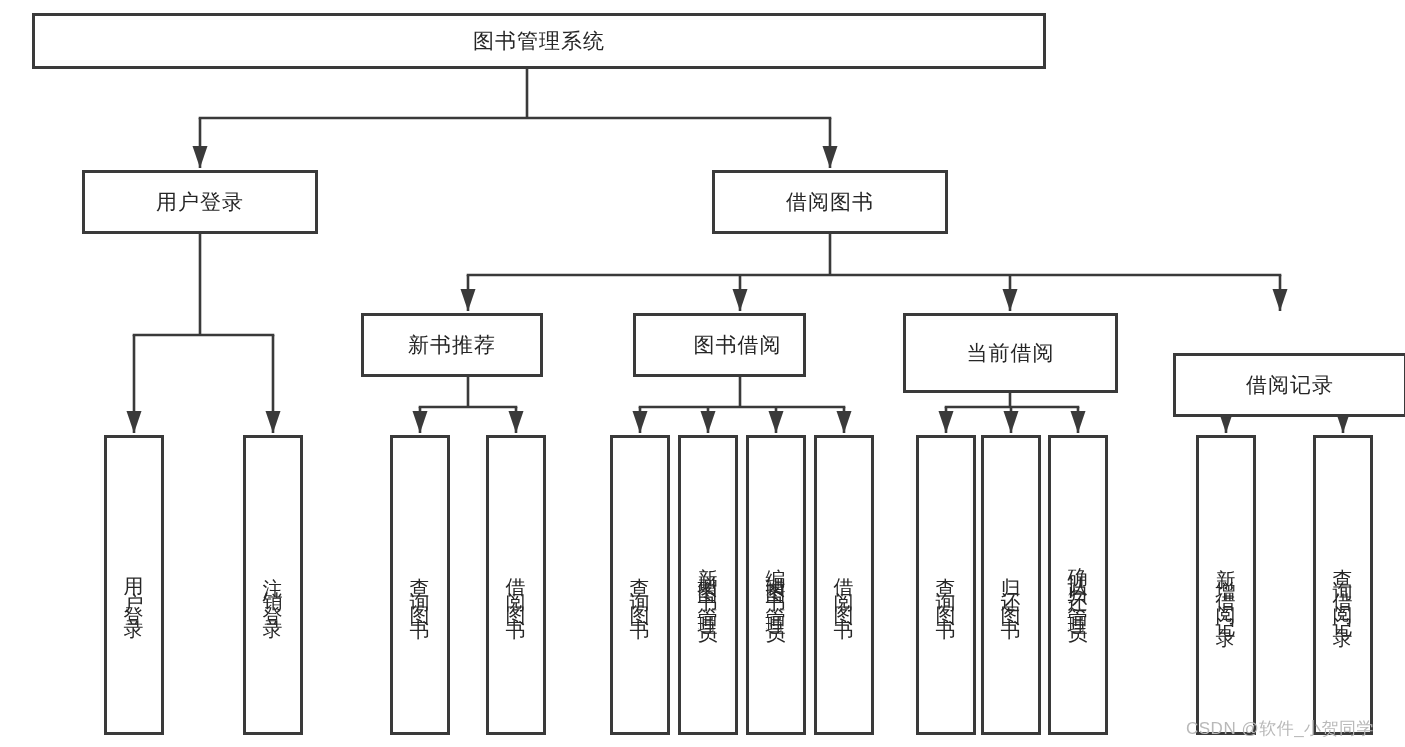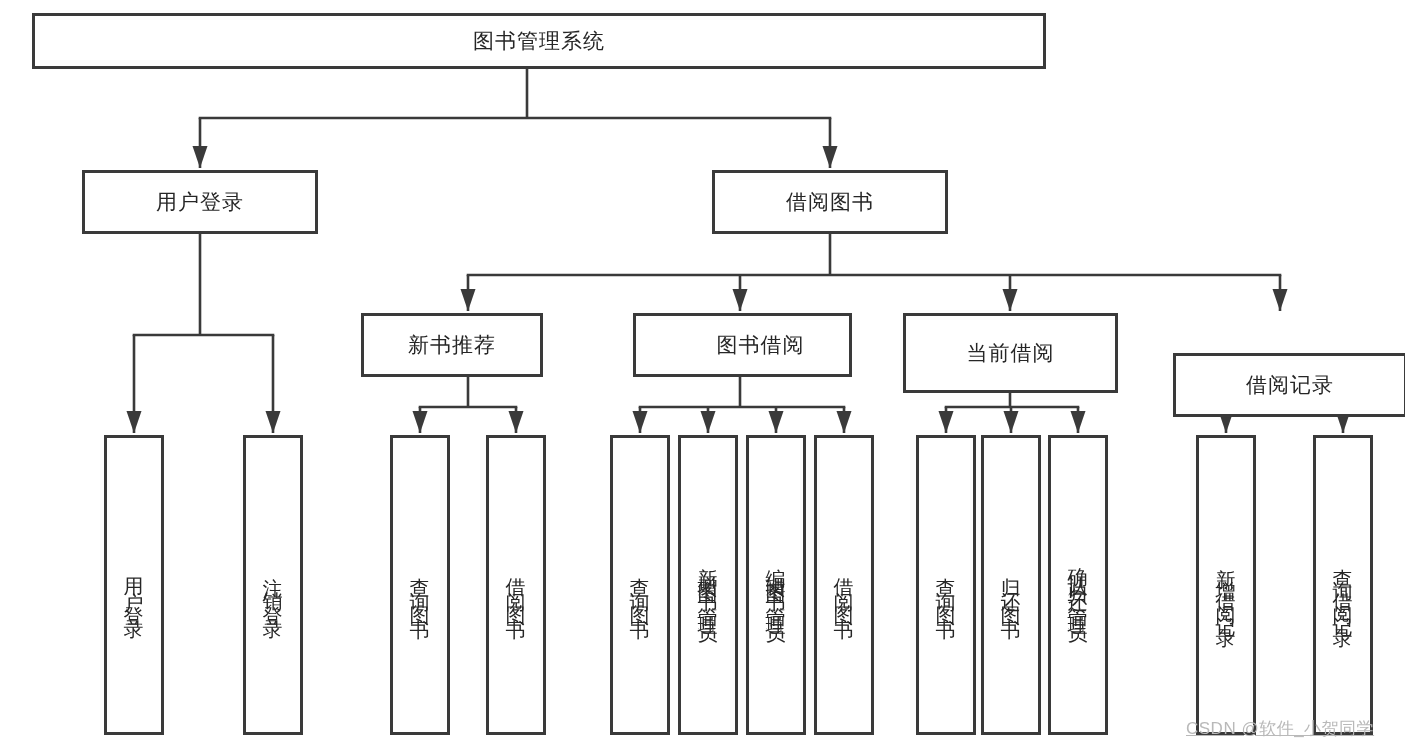--- a/index.html
+++ b/index.html
@@ -52,21 +52,20 @@
   .leaf span.v6{letter-spacing:12px;padding-top:8px;}
   .leaf span.v9{letter-spacing:8px;padding-top:6px;}
   .watermark{
     position:absolute;
     left:1186px;top:717px;
     font-size:17px;
     color:var(--watermark);
     letter-spacing:0.5px;
     white-space:nowrap;
     z-index:5;
-    text-decoration:underline;
   }
 </style>
 </head>
 <body>
 
 <div id="canvas">
 
   <svg class="connectors" viewBox="0 0 1405 747" xmlns="http://www.w3.org/2000/svg">
     <defs>
       <marker id="arrow" class="arrowhead" markerUnits="userSpaceOnUse" markerWidth="24" markerHeight="18" refX="22" refY="9" orient="auto">
@@ -114,21 +113,21 @@
     <line x1="1226" y1="407" x2="1226" y2="433" marker-end="url(#arrow)"></line>
     <line x1="1343" y1="407" x2="1343" y2="433" marker-end="url(#arrow)"></line>
   </svg>
 
   <div class="box" style="left:32px;top:13px;width:1014px;height:56px;">图书管理系统</div>
 
   <div class="box" style="left:82px;top:170px;width:236px;height:64px;">用户登录</div>
   <div class="box" style="left:712px;top:170px;width:236px;height:64px;">借阅图书</div>
 
   <div class="box" style="left:361px;top:313px;width:182px;height:64px;">新书推荐</div>
-  <div class="box" style="left:633px;top:313px;width:219px;height:64px;padding-left:36px;">图书借阅</div>
+  <div class="box" style="left:633px;top:313px;width:173px;height:64px;padding-left:36px;">图书借阅</div>
   <div class="box" style="left:903px;top:313px;width:215px;height:80px;">当前借阅</div>
   <div class="box" style="left:1173px;top:313px;width:234px;height:64px;margin-top:40px;">借阅记录</div>
 
   <div class="leaf" style="left:104px;">
     <span class="v4">用户登录</span>
   </div>
   <div class="leaf" style="left:243px;">
     <span class="v4">注销登录</span>
   </div>
 

